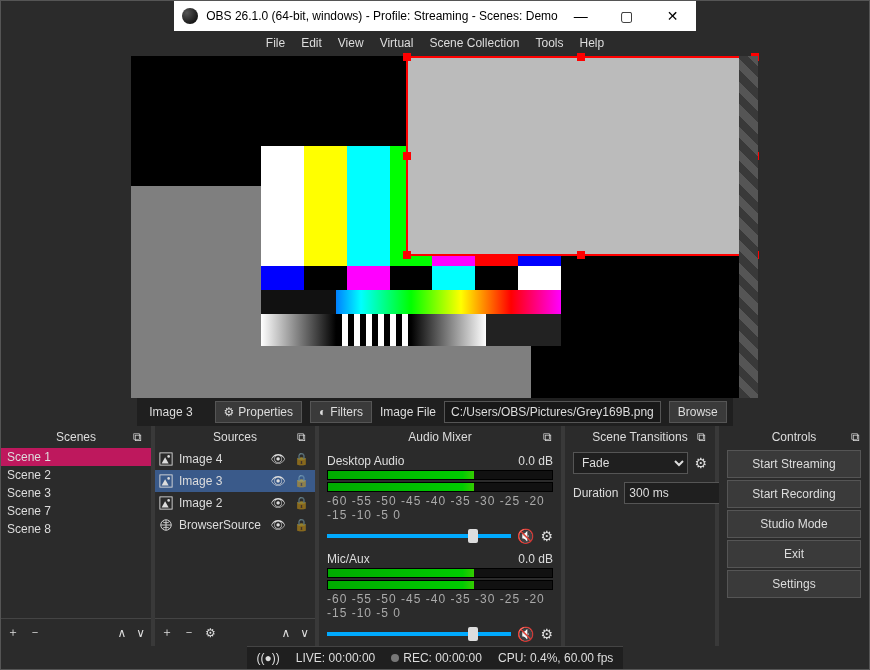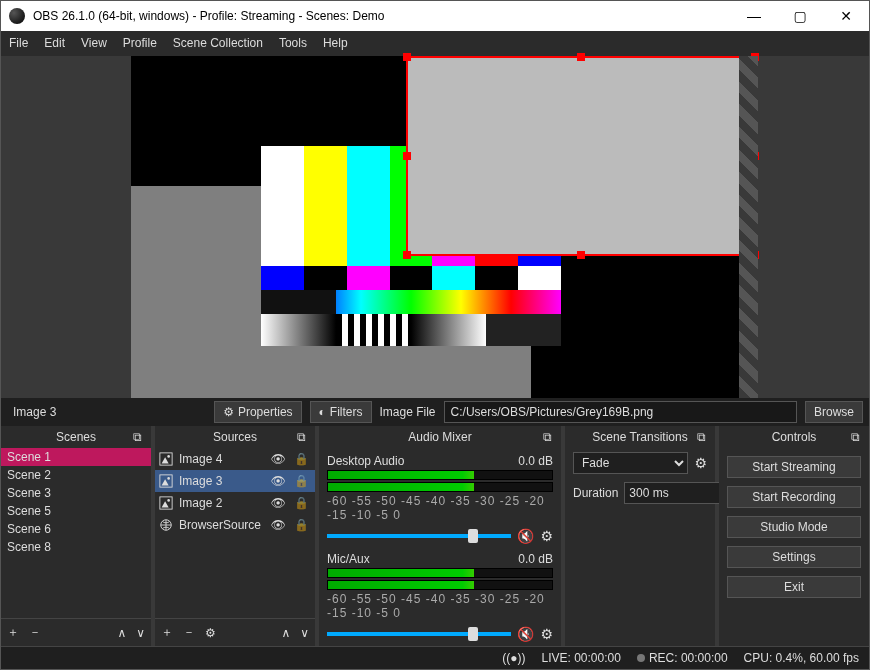--- a/index.html
+++ b/index.html
@@ -1,17 +1,17 @@
 <!DOCTYPE html>
 <html><head>
 <meta charset="utf-8">
 <style>
 * { margin:0; padding:0; box-sizing:border-box; font-family: "Segoe UI", Arial, sans-serif; font-size:12px; color:#ddd; user-select:none; }
 body { background:#fff; }
-.window { width:870px; height:670px; background:#2b2b2b; display:flex; flex-direction:column; border:1px solid #555; }
+.window { width:870px; height:670px; background:#2b2b2b; display:flex; flex-direction:column; border:1px solid #555;align-items:center; }
 .titlebar { height:30px; background:#fff; display:flex; align-items:center; }
 .titlebar .icon { width:16px; height:16px; margin:0 8px; border-radius:50%; background:radial-gradient(circle at 30% 30%, #555, #000); }
 .titlebar .title { color:#000; font-size:12px; flex:1; }
 .tb-btn { width:46px; height:30px; display:flex; align-items:center; justify-content:center; font-size:14px; color:#000; }
 .menubar { height:26px; background:#2b2b2b; display:flex; align-items:center; padding:0 8px; gap:16px; }
 .menubar span { cursor:default; }
 .preview-area { height:348px; background:#393939; display:flex; align-items:center; justify-content:center; position:relative; }
 .canvas { width:608px; height:342px; background:#000; position:relative; overflow:visible; }
 .grey-bg { position:absolute; left:0; top:130px; width:400px; height:212px; background:#7f7f7f; }
 .test-pattern { position:absolute; left:130px; top:90px; width:300px; height:210px; }
@@ -51,42 +51,42 @@
 .ticks { font-size:12px; color:#aaa; letter-spacing:1px; }
 .slider-row { display:flex; align-items:center; gap:6px; margin-top:6px; }
 .slider { flex:1; height:4px; background:#0af; position:relative; }
 .slider .thumb { position:absolute; right:18%; top:-5px; width:10px; height:14px; background:#ddd; border-radius:2px; }
 .mute { color:#c33; font-size:14px; }
 .gear { font-size:14px; color:#ddd; }
 .trans-row { display:flex; align-items:center; gap:6px; padding:4px 8px; }
 .trans-row select,.trans-row input { background:#1f1f1f; border:1px solid #555; color:#ddd; height:22px; padding:0 4px; flex:1; }
 .spin { width:16px; display:flex; flex-direction:column; }
 .spin div { height:10px; background:#444; border:1px solid #555; font-size:7px; text-align:center; line-height:8px; }
-.ctrl-btn { height:22px; margin:8px 8px; background:#3a3a3a; border:1px solid #555; display:flex; align-items:center; justify-content:center; }
+.ctrl-btn { height:28px; margin:2px 8px; background:#3a3a3a; border:1px solid #555; display:flex; align-items:center; justify-content:center; }
 .statusbar { height:24px; background:#1f1f1f; display:flex; align-items:center; justify-content:flex-end; gap:16px; padding:0 10px; font-size:11px; border-top:1px solid #444;}
 .dot { width:8px; height:8px; border-radius:50%; background:#777; display:inline-block; margin-right:4px; }
 </style>
 </head>
 <body>
 
 <div class="window">
 
   <div class="titlebar">
     <div class="icon"></div>
     <div class="title">OBS 26.1.0 (64-bit, windows) - Profile: Streaming - Scenes: Demo</div>
     <div class="tb-btn">—</div>
     <div class="tb-btn">▢</div>
     <div class="tb-btn">✕</div>
   </div>
 
   <div class="menubar">
     <span>File</span>
     <span>Edit</span>
     <span>View</span>
-    <span>Profile</span>
+    <span>Virtual</span>
     <span>Scene Collection</span>
     <span>Tools</span>
     <span>Help</span>
   </div>
 
   <div class="preview-area">
     <div class="canvas">
       <div class="grey-bg"></div>
       <div class="test-pattern">
         <div class="bars">
@@ -156,22 +156,21 @@
 
     <div class="panel" style="width:150px">
       <div class="panel-hdr">
         <span>Scenes</span>
         <span class="pop">⧉</span>
       </div>
       <div class="list" id="scenes-list">
           <div class="list-item sel">Scene 1</div>
           <div class="list-item">Scene 2</div>
           <div class="list-item">Scene 3</div>
-          <div class="list-item">Scene 5</div>
-          <div class="list-item">Scene 6</div>
+          <div class="list-item">Scene 7</div>
           <div class="list-item">Scene 8</div>
         </div>
       <div class="toolbar">
         <span>＋</span>
         <span>－</span>
         <span style="flex:1"></span>
         <span>∧</span>
         <span>∨</span>
       </div>
     </div>
@@ -310,22 +309,22 @@
 
     <div class="panel" style="width:150px">
       <div class="panel-hdr">
         <span>Controls</span>
         <span class="pop">⧉</span>
       </div>
       <div id="controls-list">
           <div class="ctrl-btn">Start Streaming</div>
           <div class="ctrl-btn">Start Recording</div>
           <div class="ctrl-btn">Studio Mode</div>
+          <div class="ctrl-btn">Exit</div>
           <div class="ctrl-btn">Settings</div>
-          <div class="ctrl-btn">Exit</div>
         </div>
     </div>
 
   </div>
 
   <div class="statusbar">
     <span>((●))</span>
     <span>LIVE: 00:00:00</span>
     <span><span class="dot"></span><span>REC: 00:00:00</span></span>
     <span>CPU: 0.4%, 60.00 fps</span>

